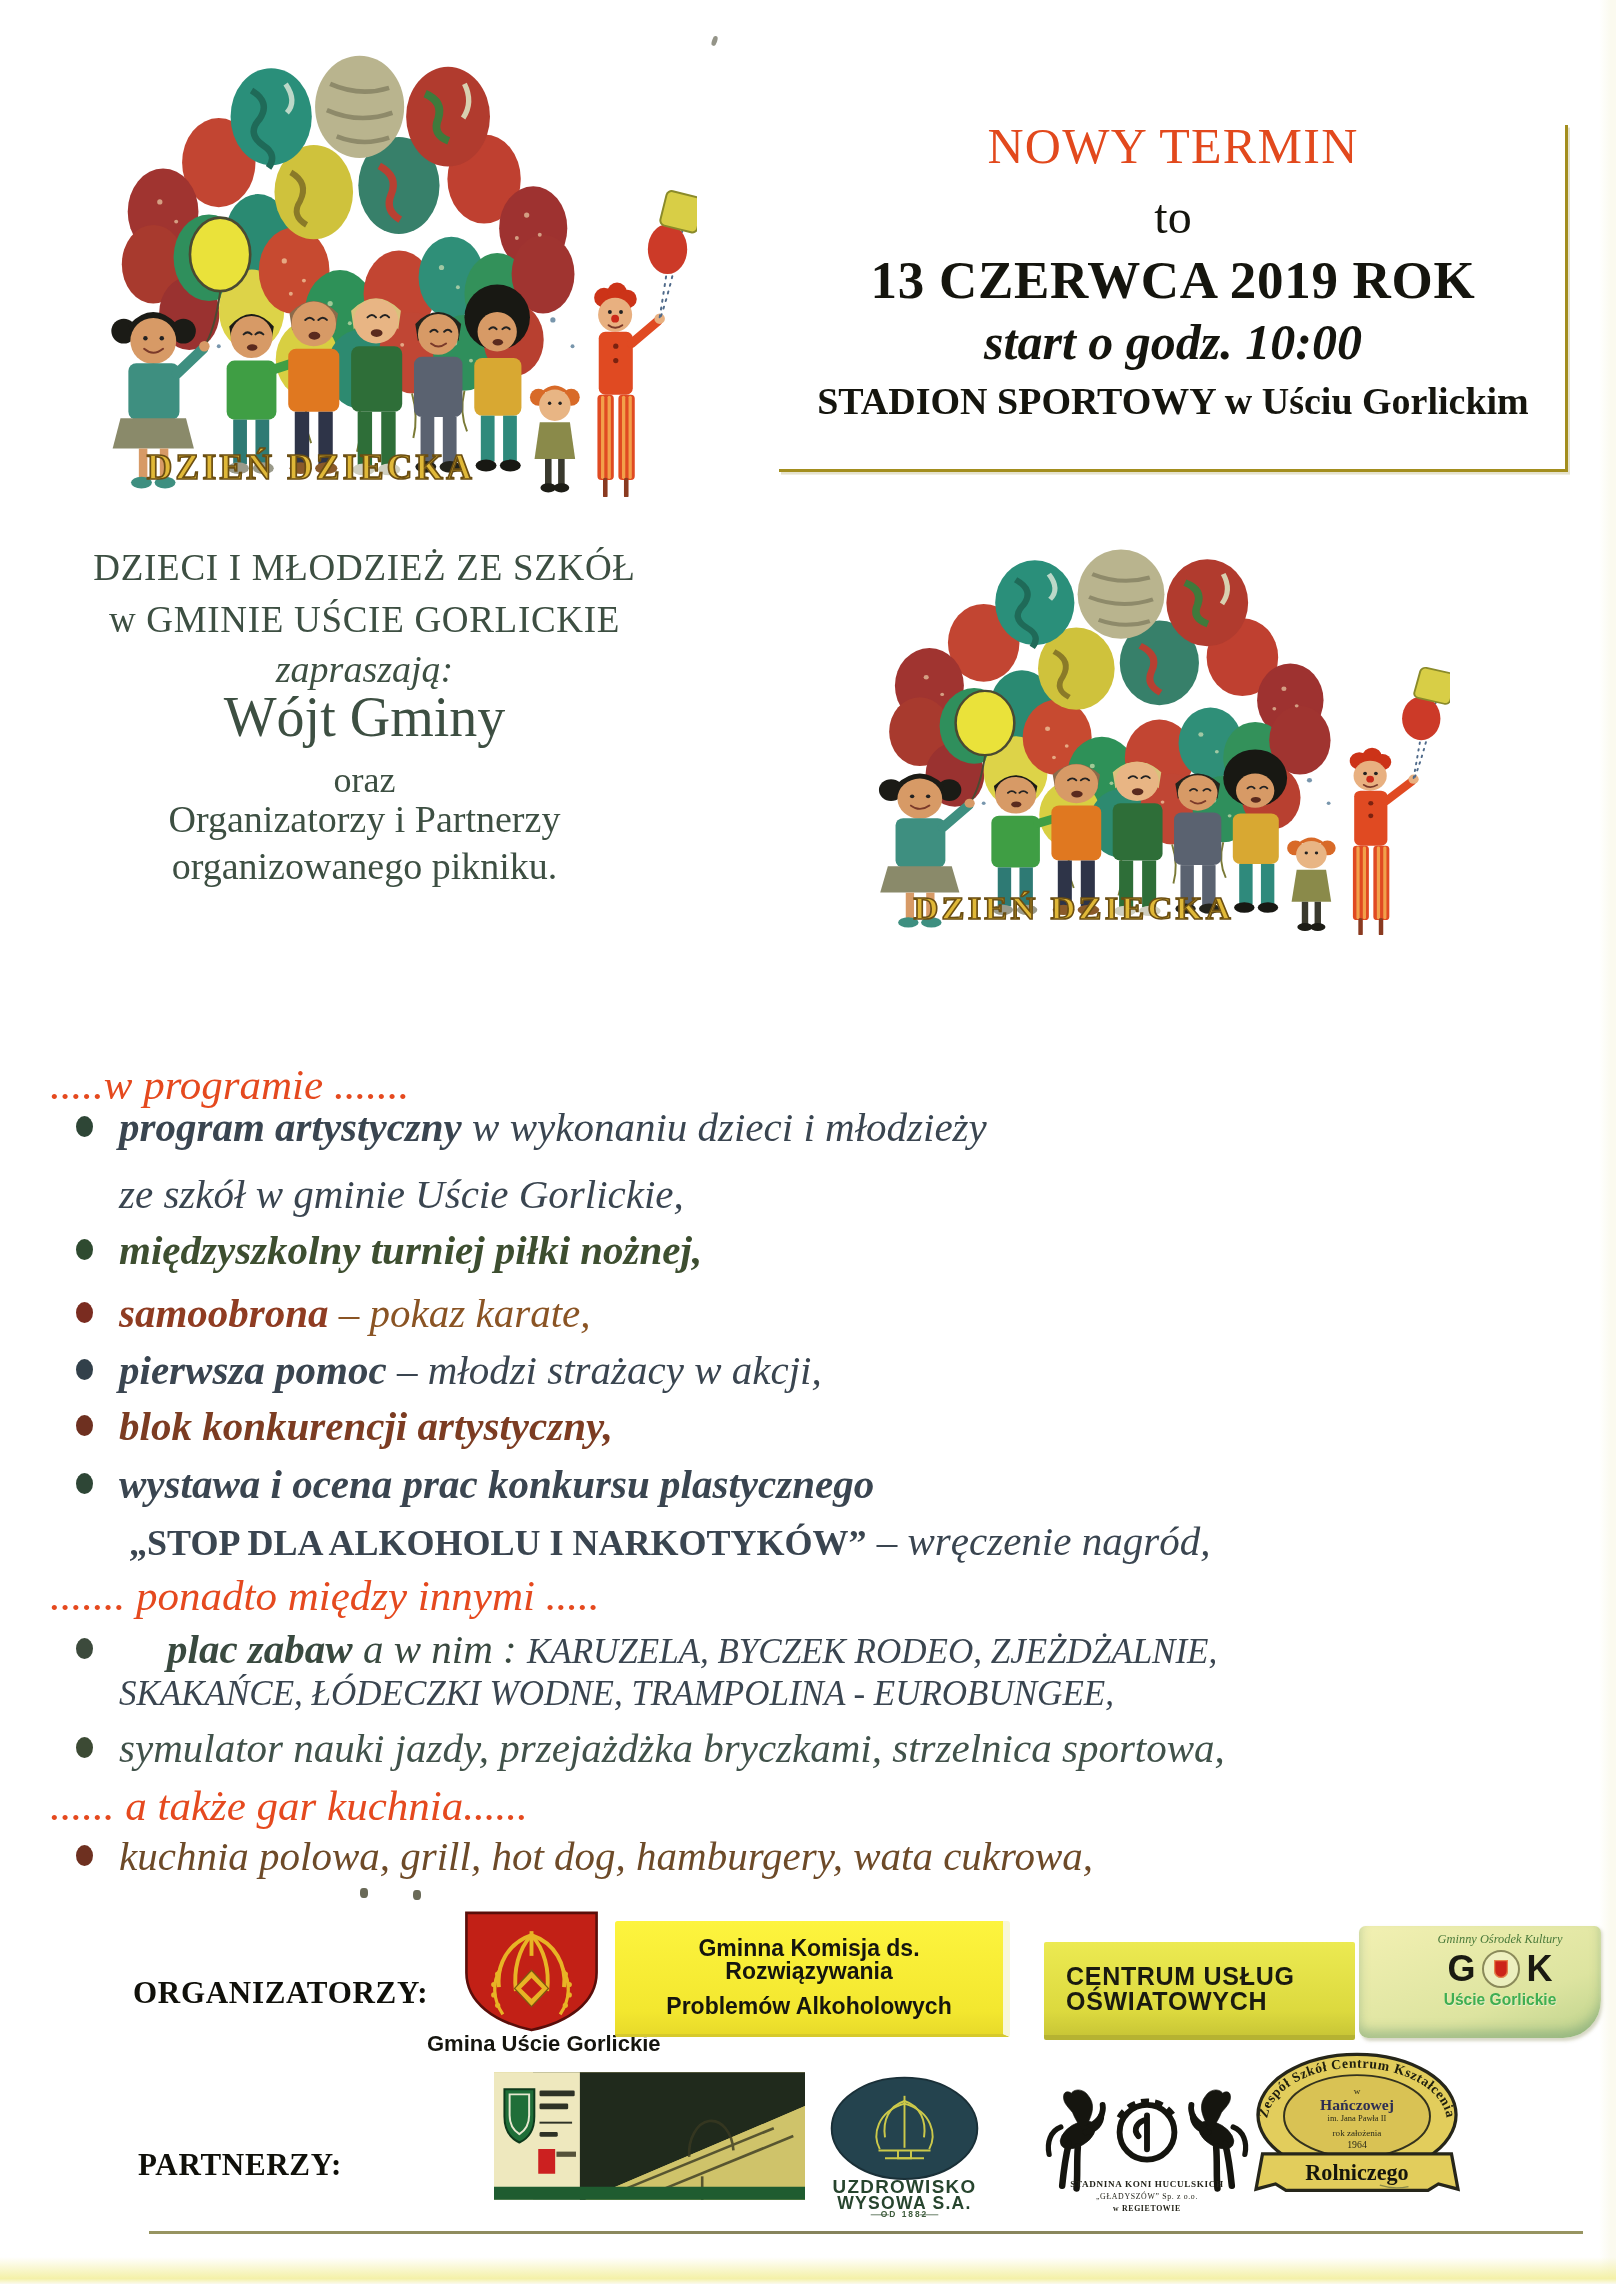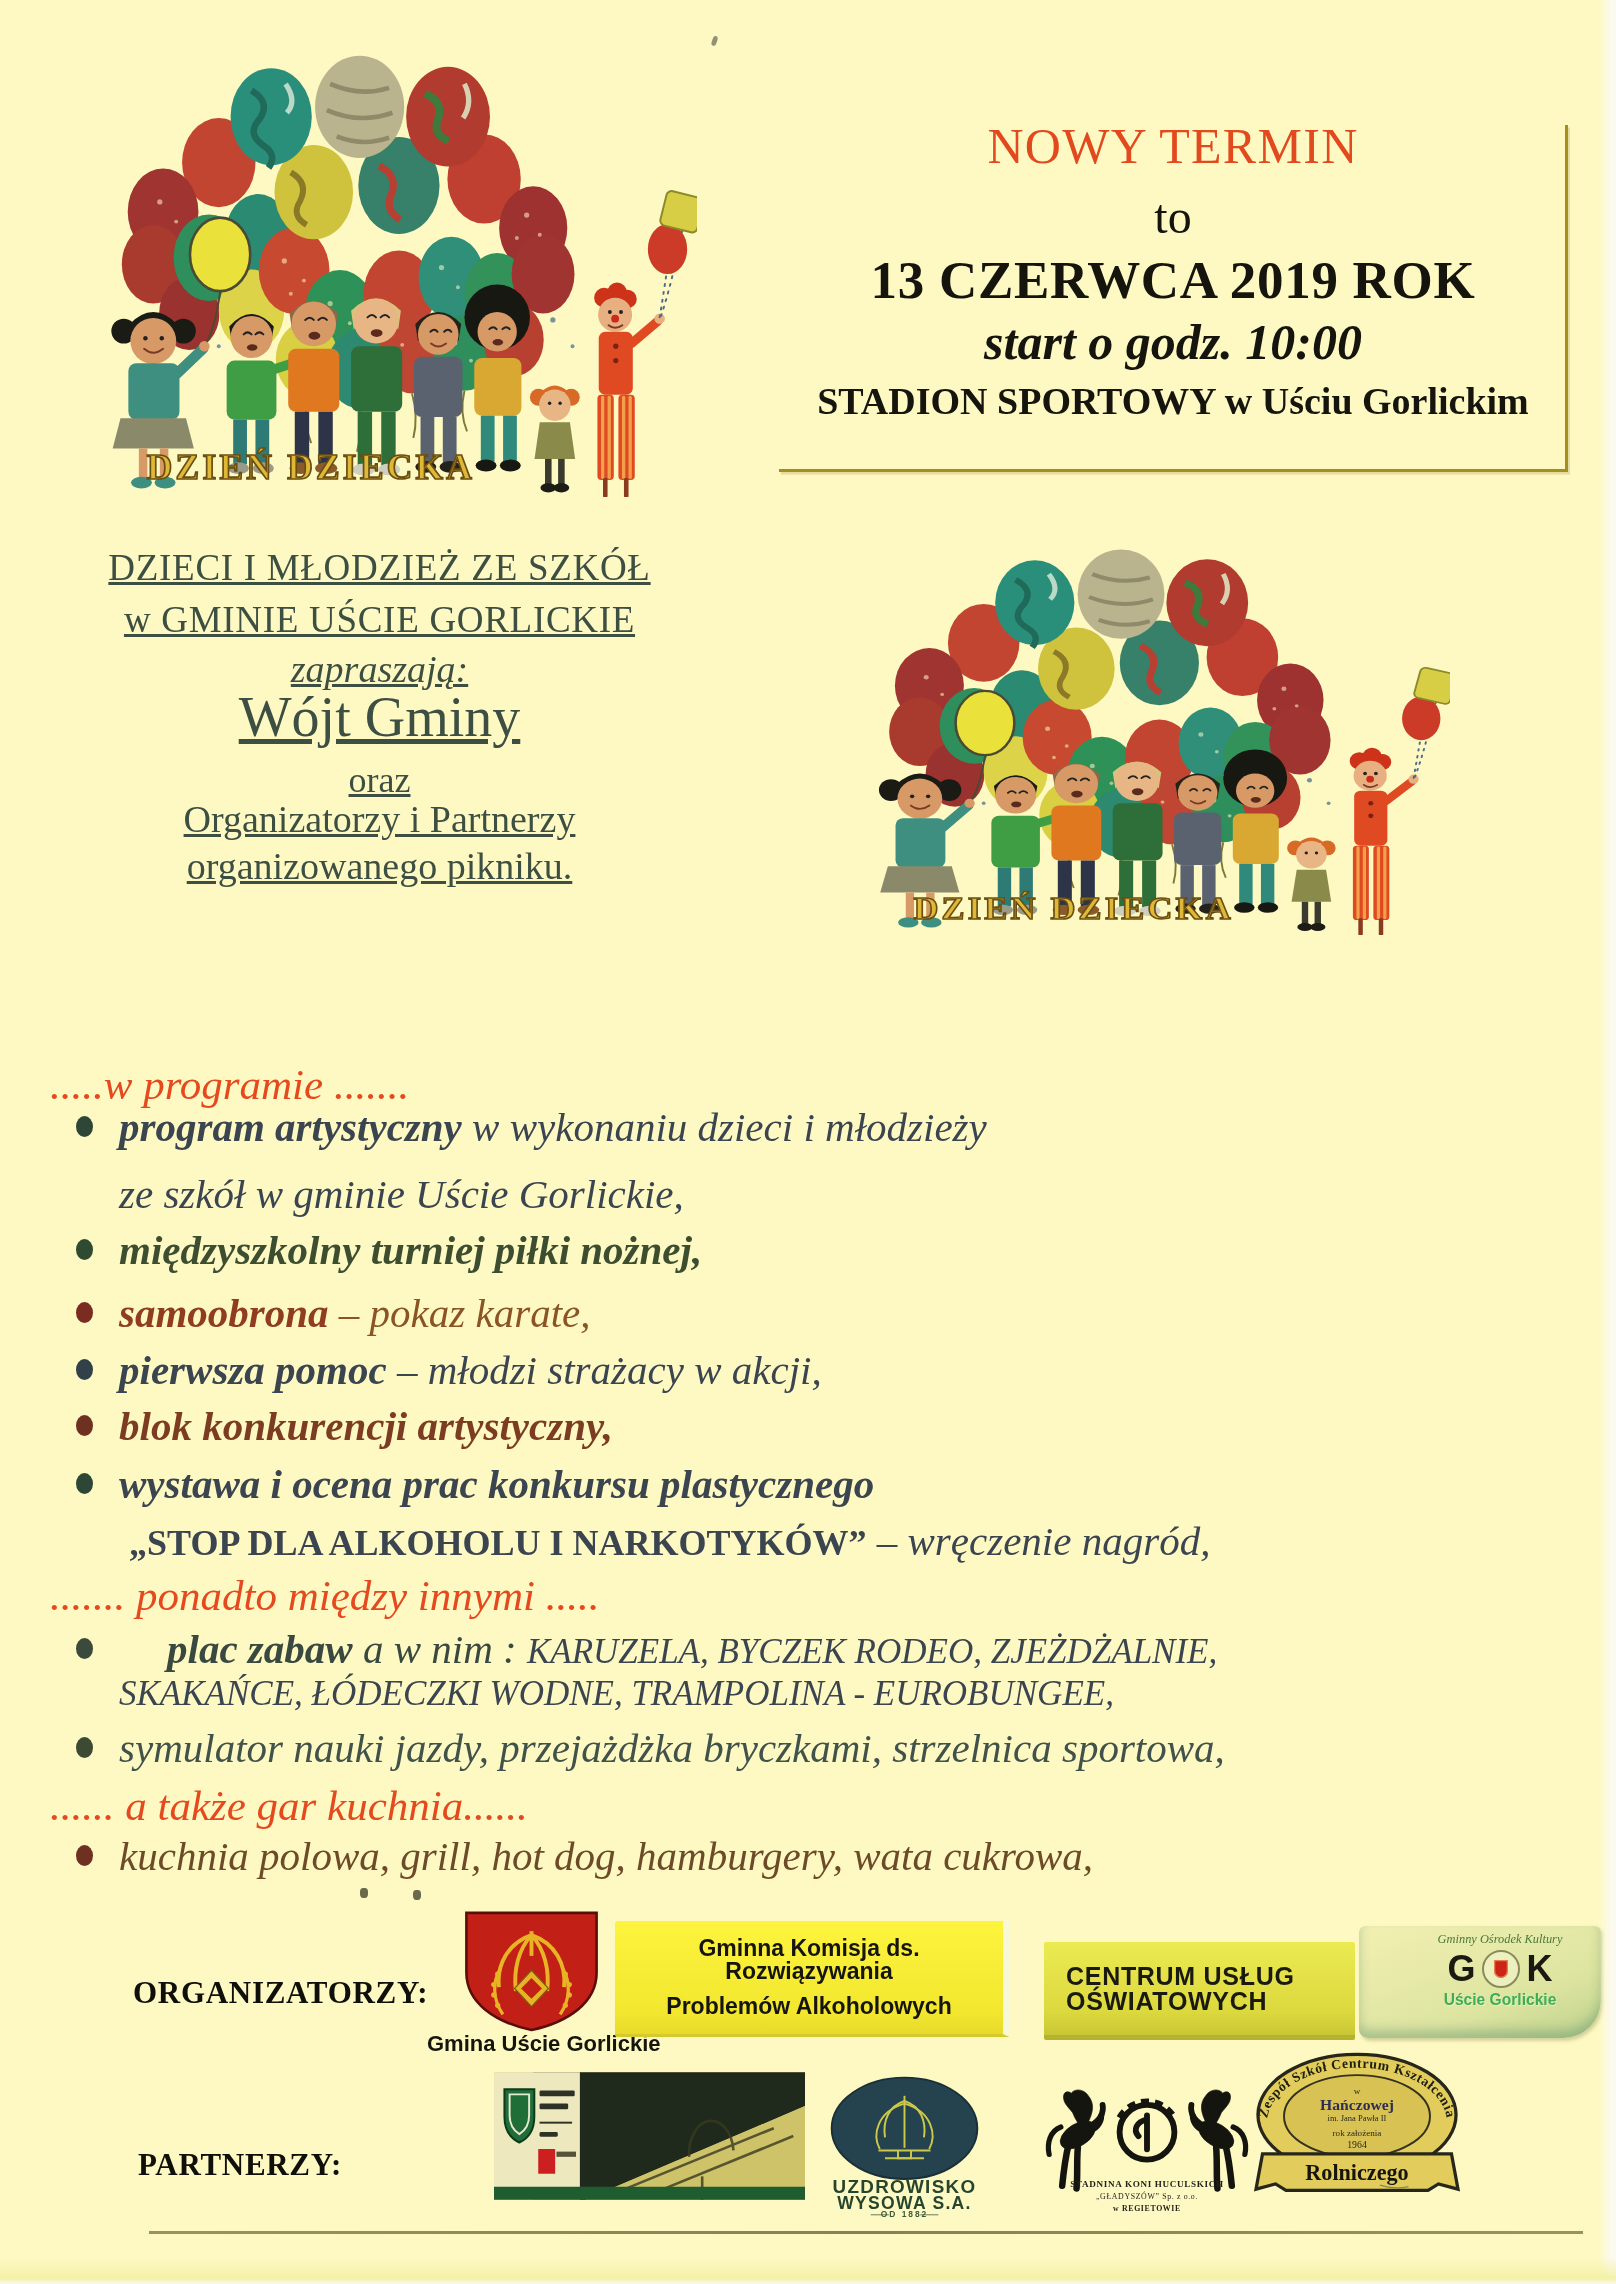--- a/index.html
+++ b/index.html
@@ -1,38 +1,38 @@
 <!DOCTYPE html>
 <html style="font-size:10.4px"><head>
 <meta charset="utf-8">
 <style>
   html,body{margin:0;padding:0;background:#9a9a8a;}
-  .page{position:relative;width:1616px;height:2284px;background:#fef9c3;overflow:hidden;
+  .page{position:relative;width:1616px;height:2284px;background:#ffffff;overflow:hidden;
         font-family:"Liberation Serif",serif;color:#1a1a12;}
   .abs{position:absolute;}
   
   .edge-right{position:absolute;right:0;top:0;width:17px;height:100%;
       background:linear-gradient(90deg,rgba(255,255,255,0),#fbfaef 70%);}
   .edge-bottom{position:absolute;left:0;bottom:0;width:100%;height:27px;
       background:linear-gradient(180deg,rgba(244,240,71,0),#f4f1a8 80%,#fbfaef);}
   .speck{position:absolute;left:712px;top:36px;width:5.2px;height:10.4px;background:#666655;
       border-radius:40%;transform:rotate(18deg);opacity:.7;}
   
   .title-frame{position:absolute;left:779px;top:125px;width:786px;height:344px;
       border-right:3.3px solid #a38e1e;border-bottom:3.9px solid #a38e1e;
       box-shadow:2px 2.6px 0 rgba(150,140,60,.25);}
   .tline{position:absolute;left:782px;width:782px;text-align:center;white-space:nowrap;line-height:1;}
   .t1{top:121px;font-size:50px;letter-spacing:1.3px;color:#e2491d;font-weight:500;}
   .t2{top:193px;font-size:48px;color:#15150e;}
   .t3{top:254px;font-size:53px;font-weight:700;letter-spacing:0.7px;color:#15150e;}
   .t4{top:317px;font-size:50px;font-style:italic;font-weight:600;color:#15150e;}
   .t5{top:382px;font-size:38px;font-weight:600;color:#15150e;}
   
-  .iline{position:absolute;left:31px;width:697px;text-align:center;white-space:nowrap;
-      color:#3d4f42;line-height:1;text-decoration:underline;}
+  .iline{position:absolute;left:16px;width:697px;text-align:center;white-space:nowrap;
+      color:#3d4f42;line-height:1;}
   .i1{top:549px;font-size:37px;letter-spacing:0.7px;}
   .i2{top:601px;font-size:37px;letter-spacing:0.7px;}
   .i3{top:650px;font-size:38px;font-style:italic;}
   .i4{top:689px;font-size:56px;}
   .i5{top:762px;font-size:36px;}
   .i6{top:800px;font-size:38px;}
   .i7{top:847px;font-size:38px;}
   
   .phead{position:absolute;left:50px;font-size:43px;font-style:italic;color:#e5491e;
       white-space:nowrap;line-height:1;}

